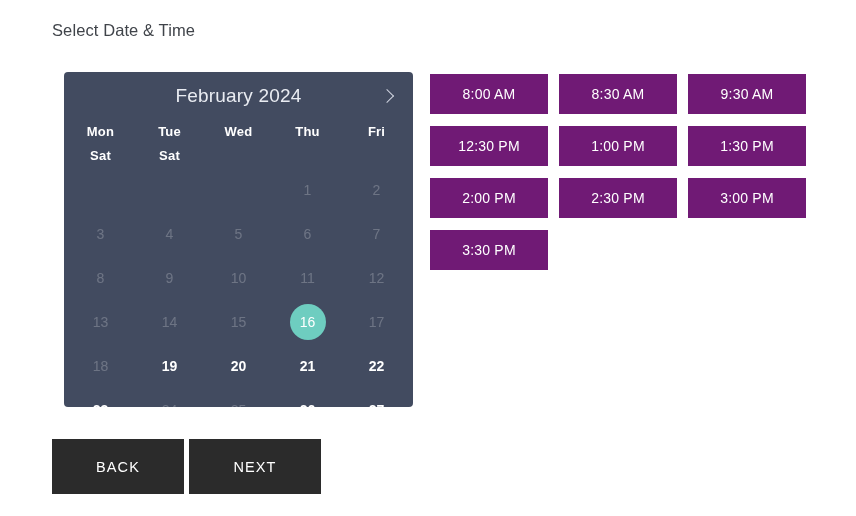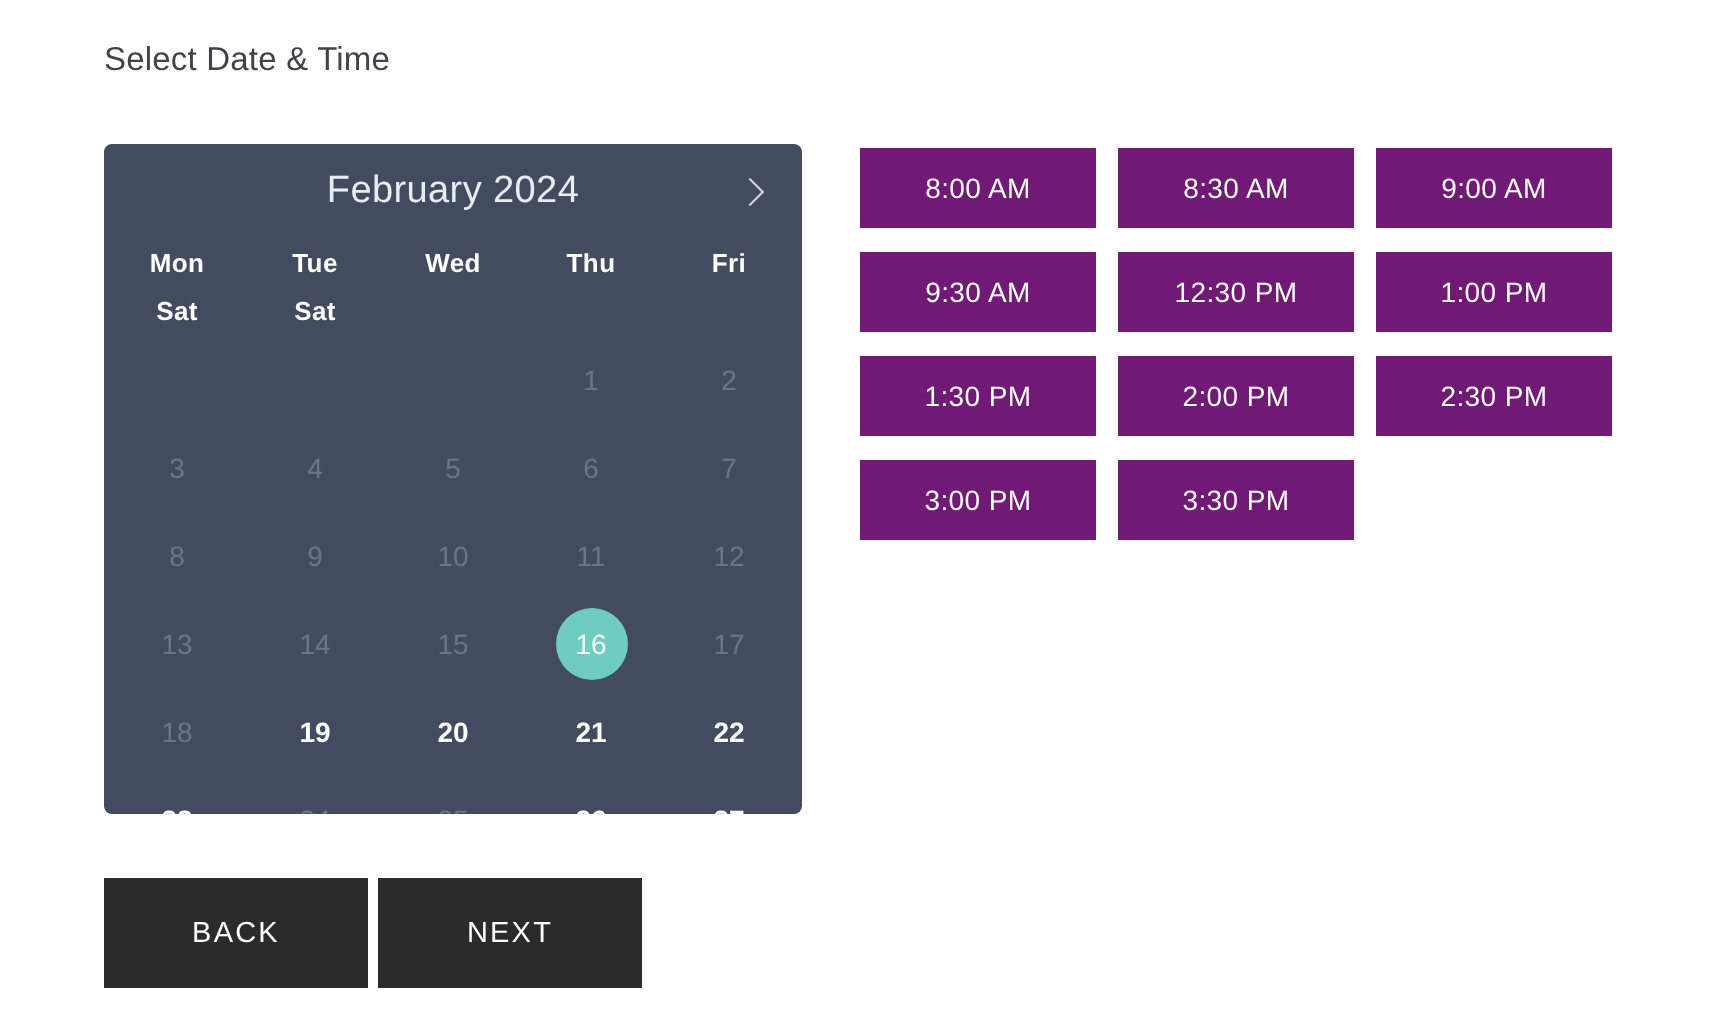--- a/index.html
+++ b/index.html
@@ -24,21 +24,21 @@
     font-size: 16.5px;
     font-weight: 400;
     color: #40444a;
     letter-spacing: 0.1px;
     line-height: 24px;
   }
 
   
   .calendar {
     position: absolute;
-    left: 52px;
+    left: 64px;
     top: 72px;
     width: 349px;
     height: 335px;
     background: #424b60;
     border-radius: 4px;
     box-sizing: border-box;
   }
 
   .cal-header {
     position: relative;
@@ -227,21 +227,20 @@
       <div class="day blank"></div>
       <div class="day blank"></div>
       <div class="day blank"></div>
     </div>
 
 </div>
 
 <div class="slots" id="slot-list">
     <div class="slot">8:00 AM</div>
     <div class="slot">8:30 AM</div>
-    <div class="slot">9:00 AM</div>
     <div class="slot">9:30 AM</div>
     <div class="slot">12:30 PM</div>
     <div class="slot">1:00 PM</div>
     <div class="slot">1:30 PM</div>
     <div class="slot">2:00 PM</div>
     <div class="slot">2:30 PM</div>
     <div class="slot">3:00 PM</div>
     <div class="slot">3:30 PM</div>
   </div>
 

